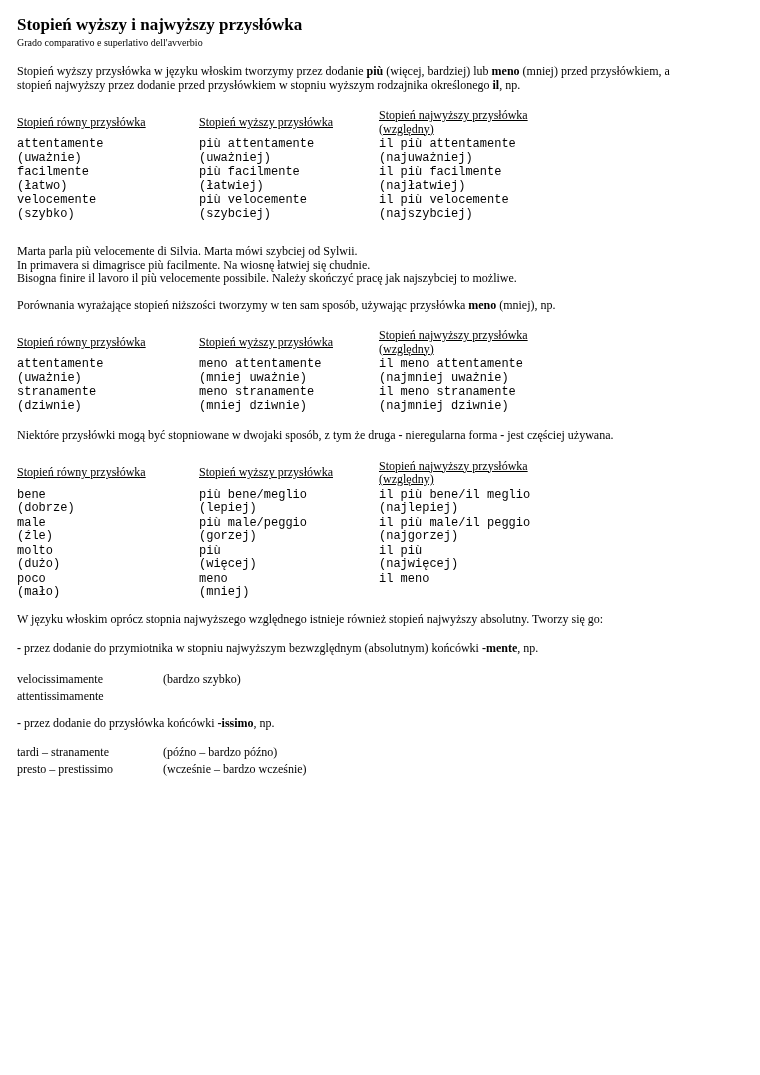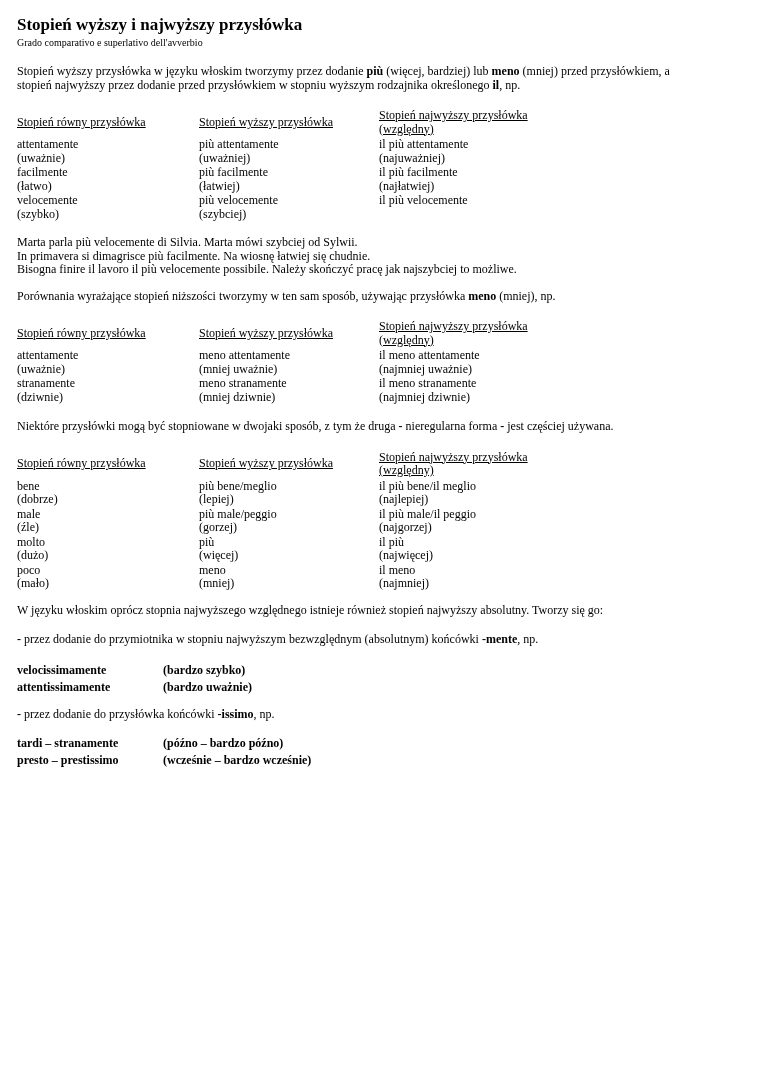--- a/index.html
+++ b/index.html
@@ -52,30 +52,30 @@
     margin-bottom: 2px;
   }
   .th, .th2 div {
     text-decoration: underline;
   }
   .th2 div {
     white-space: nowrap;
   }
   .trow {
     margin-top: 1px;
+    font-family: Liberation Mono, monospace;
   }
   .examples {
-    margin-top: 15px;
+    margin-top: 24px;
   }
   .pairs {
     display: grid;
     grid-template-columns: 146px auto;
     line-height: 17px;
     margin-top: 15px;
-    font-weight: bold;
   }
   .pairs.mt14 { margin-top: 14px; }
   b { font-weight: bold; }
 </style>
 </head>
 <body>
 
 <div class="page">
 
   <h1 class="doc-title">Stopień wyższy i najwyższy przysłówka</h1>
@@ -124,20 +124,21 @@
       <div class="td">
           <div>velocemente</div>
           <div>(szybko)</div>
         </div>
       <div class="td">
           <div>più velocemente</div>
           <div>(szybciej)</div>
         </div>
       <div class="td">
           <div>il più velocemente</div>
+          <div>(najszybciej)</div>
         </div>
     </div>
   </div>
 
   <div class="examples">
     <div>Marta parla più velocemente di Silvia. Marta mówi szybciej od Sylwii.</div>
     <div>In primavera si dimagrisce più facilmente. Na wiosnę łatwiej się chudnie.</div>
     <div>Bisogna finire il lavoro il più velocemente possibile. Należy skończyć pracę jak najszybciej to możliwe.</div>
   </div>
 
@@ -239,34 +240,32 @@
       <div class="td">
           <div>poco</div>
           <div>(mało)</div>
         </div>
       <div class="td">
           <div>meno</div>
           <div>(mniej)</div>
         </div>
       <div class="td">
           <div>il meno</div>
-          <div>(najmniej)</div>
         </div>
     </div>
   </div>
 
   <p class="para mt13"><span>W języku włoskim oprócz stopnia najwyższego względnego istnieje również stopień najwyższy absolutny. Tworzy się go:</span></p>
 
   <p class="para mt15"><b>- </b><span>przez dodanie do przymiotnika w stopniu najwyższym bezwzględnym (absolutnym) końcówki </span><b>-mente</b><span>, np.</span></p>
 
   <div class="pairs">
     <div>velocissimamente</div>
     <div>(bardzo szybko)</div>
     <div>attentissimamente</div>
-    <div>(bardzo uważnie)</div>
   </div>
 
   <p class="para mt12"><b>- </b><span>przez dodanie do przysłówka końcówki </span><b>-issimo</b><span>, np.</span></p>
 
   <div class="pairs mt14">
     <div>tardi – stranamente</div>
     <div>(późno – bardzo późno)</div>
     <div>presto – prestissimo</div>
     <div>(wcześnie – bardzo wcześnie)</div>
   </div>

